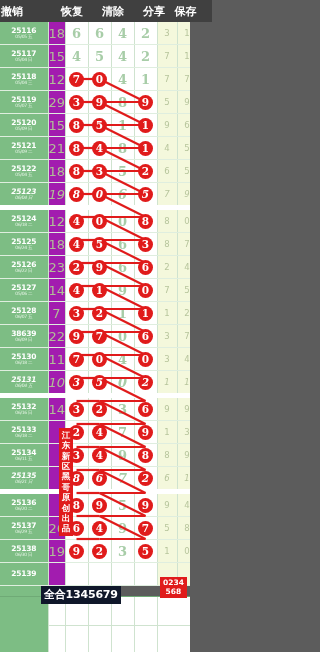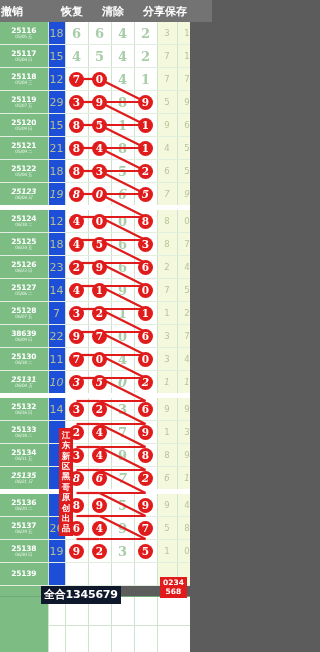--- a/index.html
+++ b/index.html
@@ -7,30 +7,30 @@
     width:228px;height:652px;overflow:hidden;
     background:#5c5c5c;
     font-family:"DejaVu Sans","Liberation Sans",sans-serif;
     -webkit-font-smoothing:none;
   }
   #app{position:relative;width:228px;height:652px;}
 
   
   .toolbar{
     position:absolute;left:0;top:0;width:212px;height:22px;
-    background:#737373;
+    background:#404040;
     display:flex;align-items:center;
   }
   .toolbar .tbtn{
     flex:1 1 auto;text-align:right;color:#ffffff;
     font-size:11px;font-weight:bold;letter-spacing:0px;
     white-space:nowrap;
   }
   .toolbar .tbtn:first-child{text-align:left;padding-left:1px;}
-  .toolbar .tbtn:last-child{text-align:left;padding-right:6px;}
+  .toolbar .tbtn:last-child{text-align:center;padding-right:6px;}
   
   .gutter{
     position:absolute;left:0;top:22px;width:48px;height:630px;
     background:#7dbd84;
   }
 
   
   table.grid{
     position:absolute;left:0;top:22px;
     border-collapse:collapse;
@@ -65,23 +65,23 @@
   td.id .no{
     display:block;font-size:7.5px;font-weight:bold;
     color:#ffffff;letter-spacing:-0.2px;
   }
   td.id .dt{
     display:block;font-size:4.5px;color:#e4f3e4;
     letter-spacing:-0.3px;margin-top:1px;
   }
   
   td.kv{
-    background:#1d4ed8;
+    background:#a21caf;
     color:#b0bf96;
-    font-size:11px;
+    font-size:13px;
     border-right:1px solid #d8e3bd;
     border-bottom:1px solid #e6eccd;
   }
   
   td.d{
     background:#ffffff;
     color:#9ec79e;
     font-size:13px;font-weight:bold;
     font-family:"DejaVu Serif","Liberation Serif",serif;
     position:relative;

